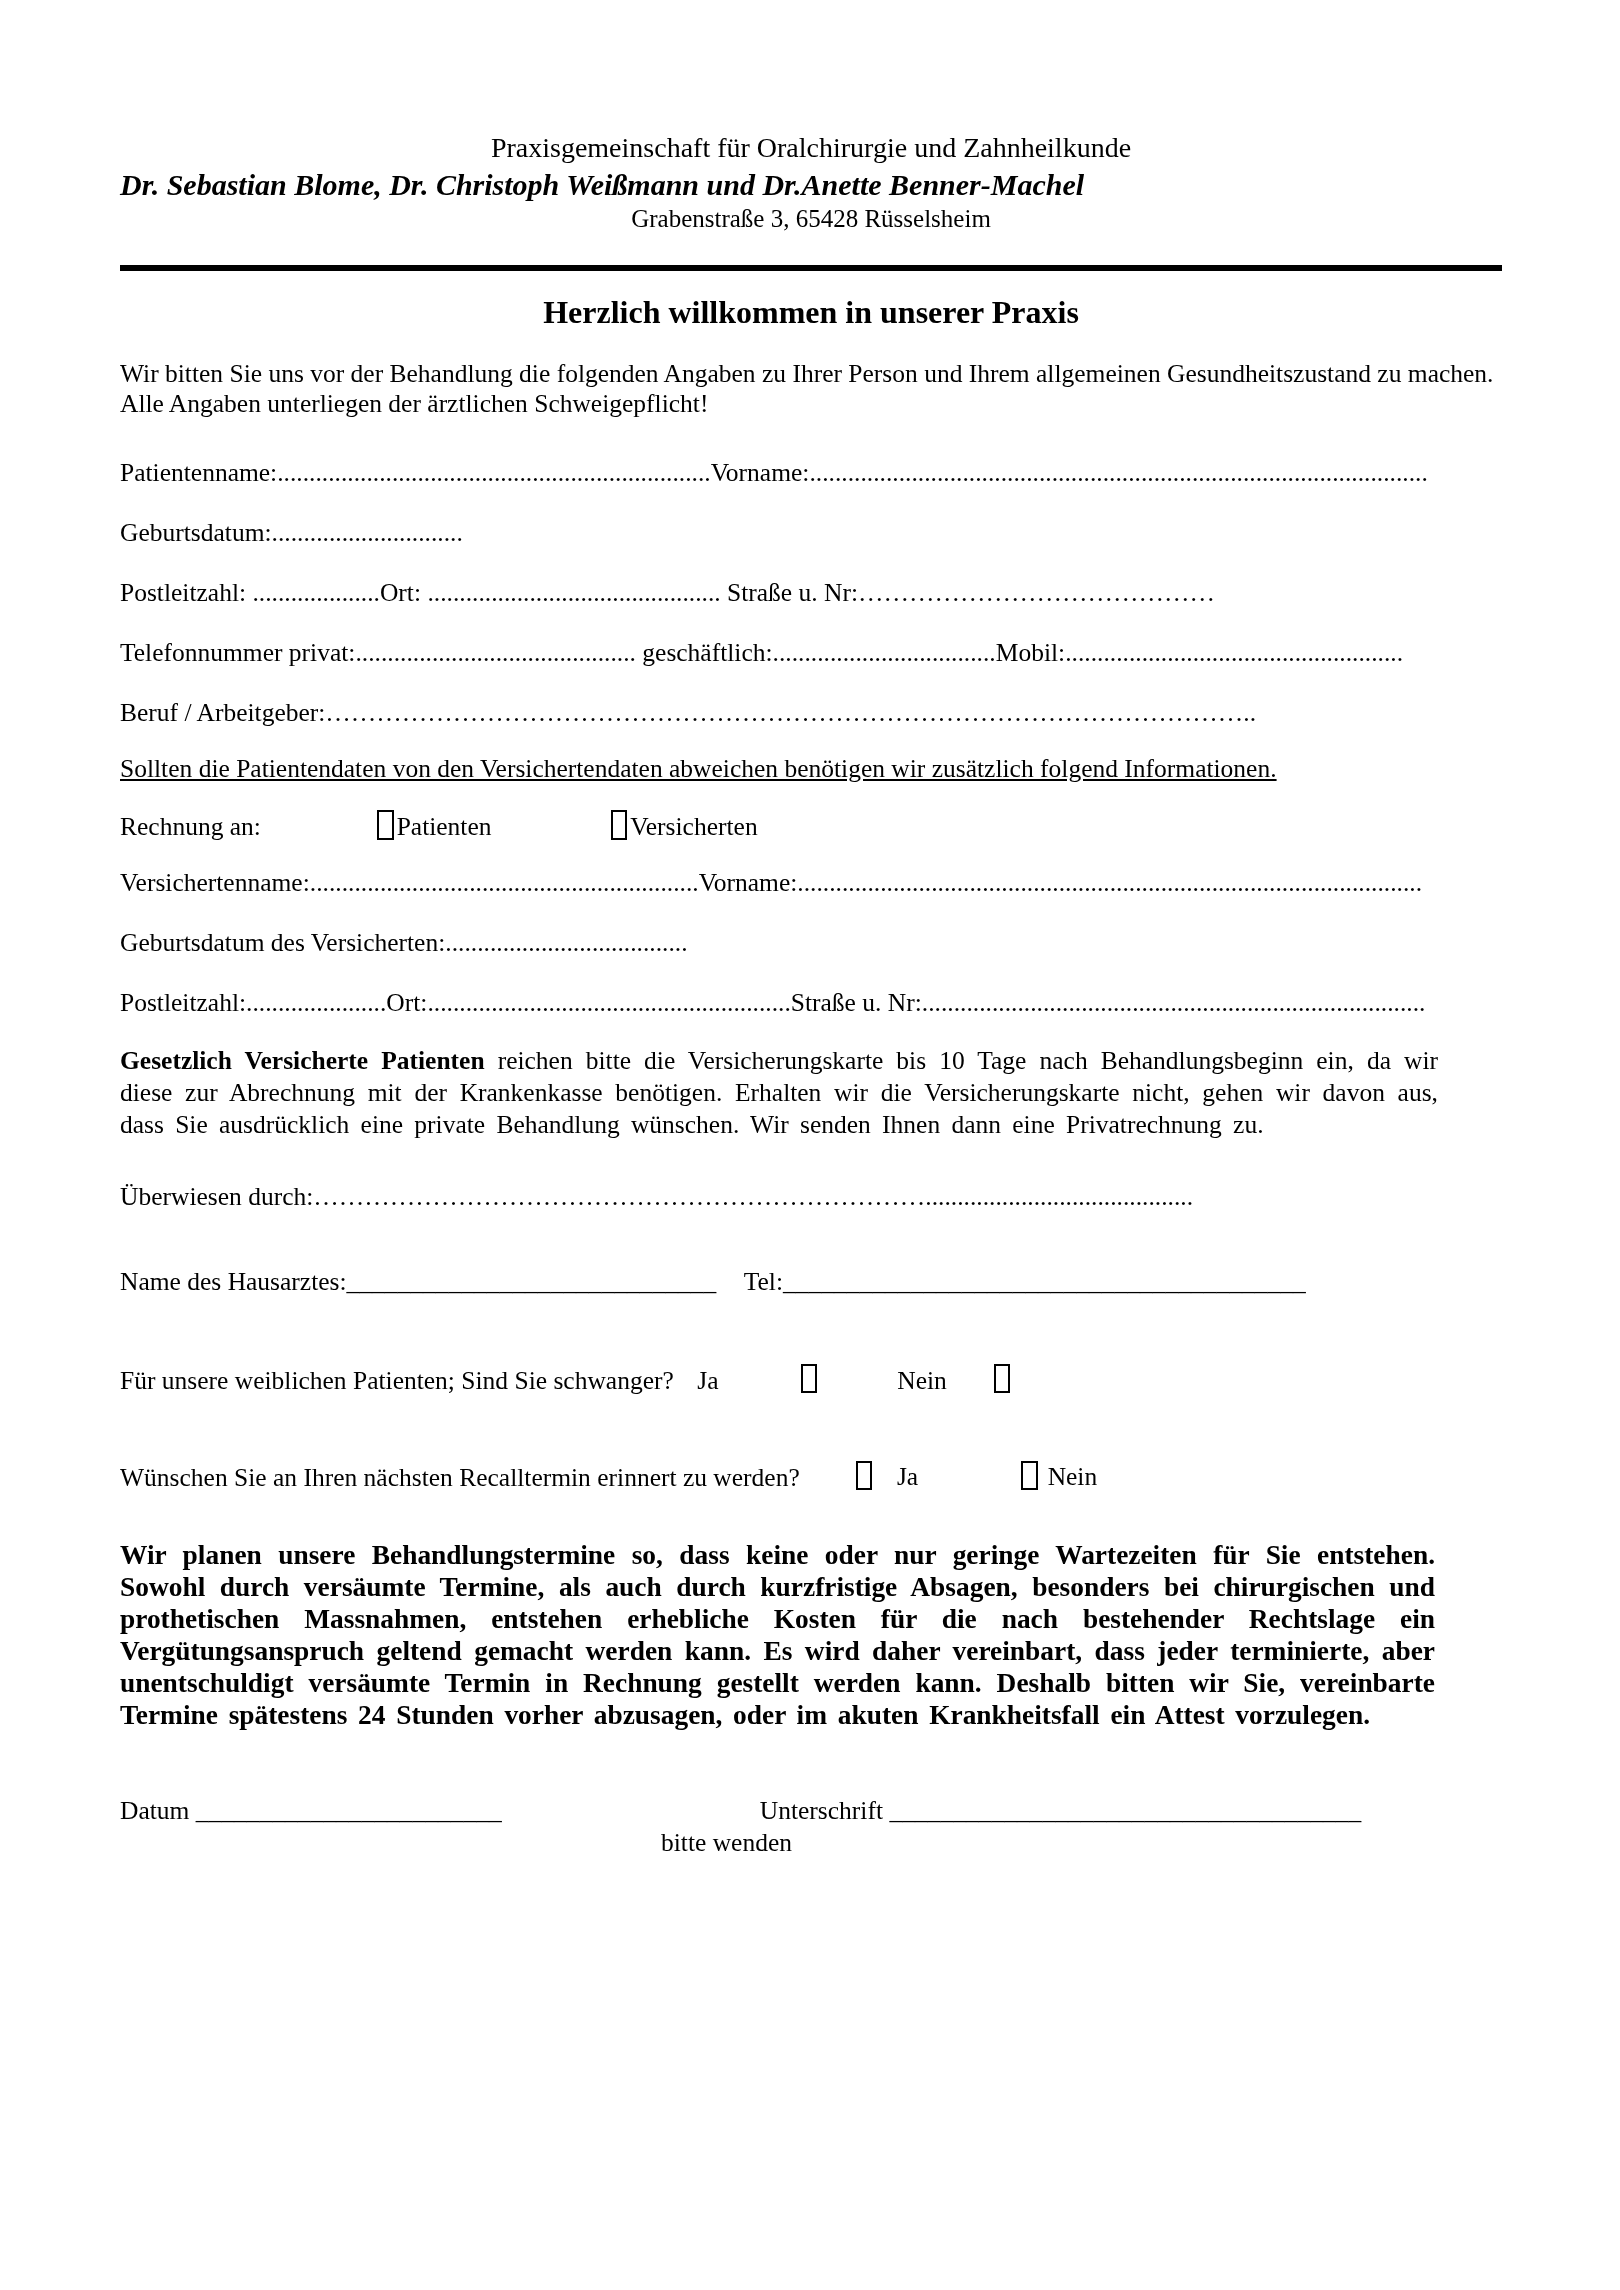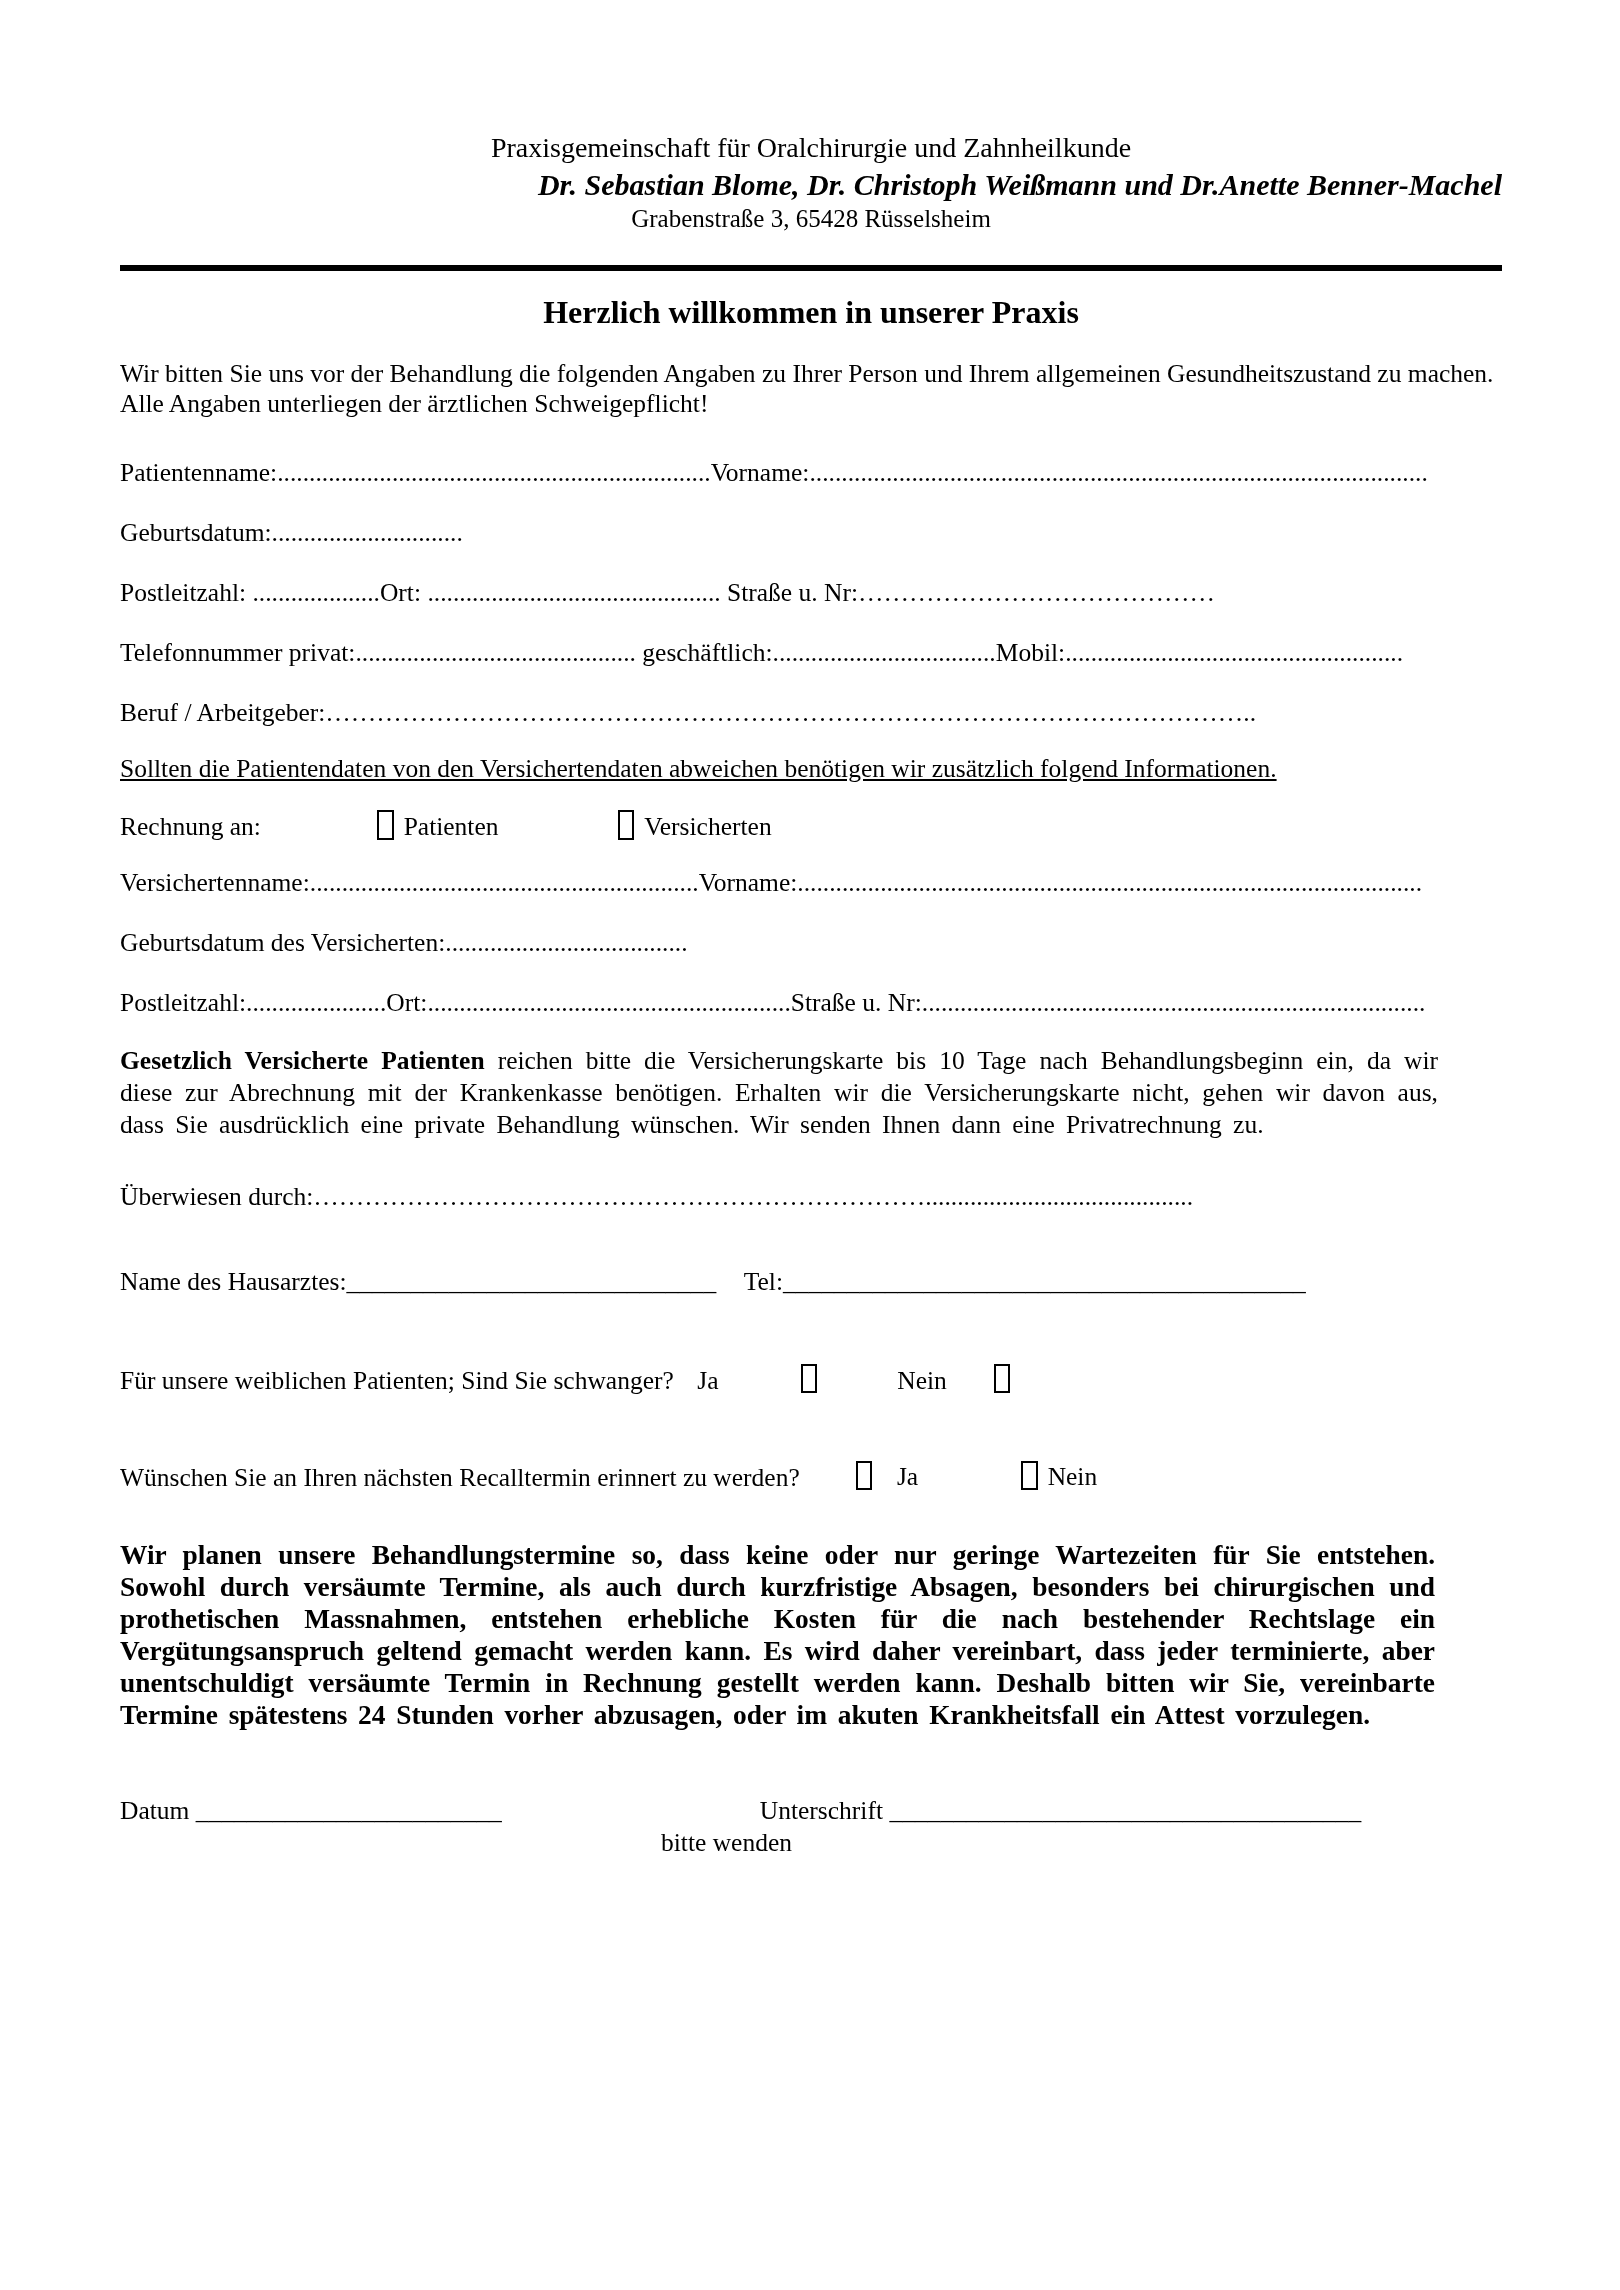--- a/index.html
+++ b/index.html
@@ -7,21 +7,21 @@
     position:relative;
     width:1620px; height:2291px;
     background:#ffffff; color:#000000;
     font-family:"Liberation Serif","DejaVu Serif",serif;
     font-size:25.5px;
     box-sizing:border-box;
     padding:130px 118px 0 120px;
     overflow:hidden;
   }
   .h1 { font-size:28px; line-height:35px; text-align:center; }
-  .h2 { font-size:30px; line-height:39px; text-align:right; font-weight:bold; font-style:italic; }
+  .h2 { font-size:30px; line-height:39px; text-align:left; font-weight:bold; font-style:italic; }
   .h3 { font-size:25px; line-height:29px; text-align:center; }
   .rule { height:5.9px; background:#000; margin-top:32px; }
   .title { font-size:32px; line-height:41px; font-weight:bold; text-align:center; margin-top:21.6px; }
   .intro { margin:25.5px 0 0 0; line-height:30px; }
   .row { margin-top:30px; line-height:30px; white-space:nowrap; overflow:hidden; }
   .para { margin-top:25px; line-height:32px;text-decoration:underline; }
   .justified {
     margin-top:27.4px; line-height:32px;
     text-align:justify; padding-right:64px; word-spacing:4.9px;
   }
@@ -37,21 +37,21 @@
   }
   .bold { font-weight:bold; }
   .sig-row { margin-top:65px; line-height:30px; white-space:nowrap; }
   .turn-note { margin-top:2px; text-align:center; padding-right:169px; line-height:30px; }
   .mt12 { margin-top:11.8px; }
   .mt26 { margin-top:25.5px; }
   .mt24 { margin-top:41px; }
   .mt56 { margin-top:55px; }
   .mt68 { margin-top:67px; }
   .mt66 { margin-top:65px; }
-  .ml12 { margin-left:10px; }
+  .ml12 { margin-left:3px; }
   .ml10 { margin-left:9.8px; }
   .ml24 { margin-left:23.5px; }
   .ml25 { margin-left:24.5px; }
   .ml28 { margin-left:27.4px; }
   .ml48 { margin-left:47px; }
   .ml57 { margin-left:56px; }
   .ml82 { margin-left:80px; }
   .ml84 { margin-left:82px; }
   .ml105 { margin-left:103px; }
   .ml118 { margin-left:116px; }

